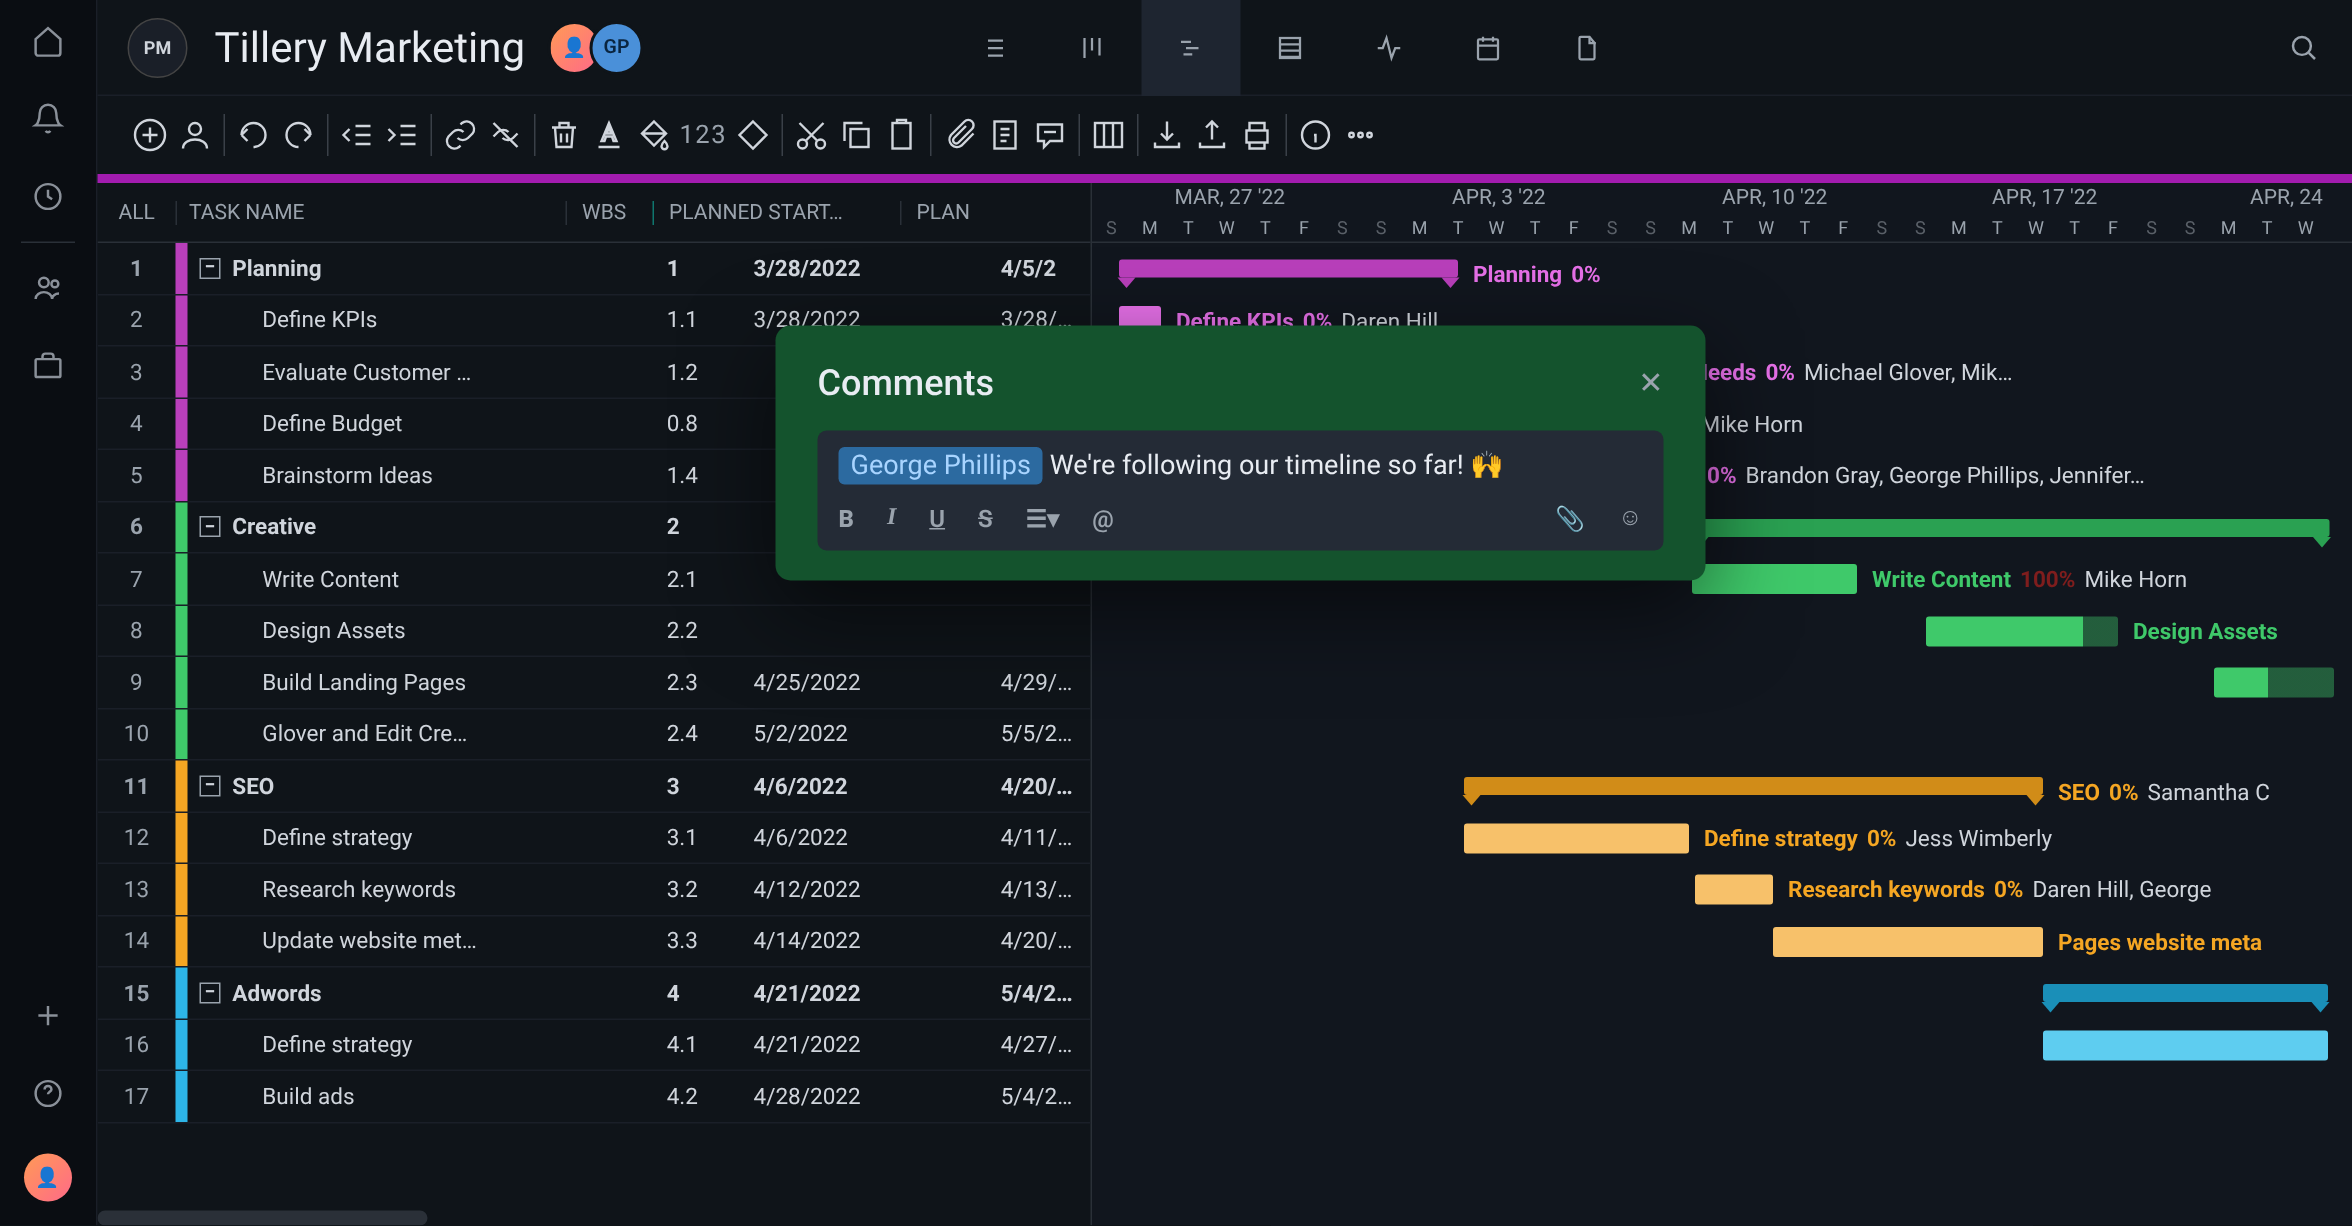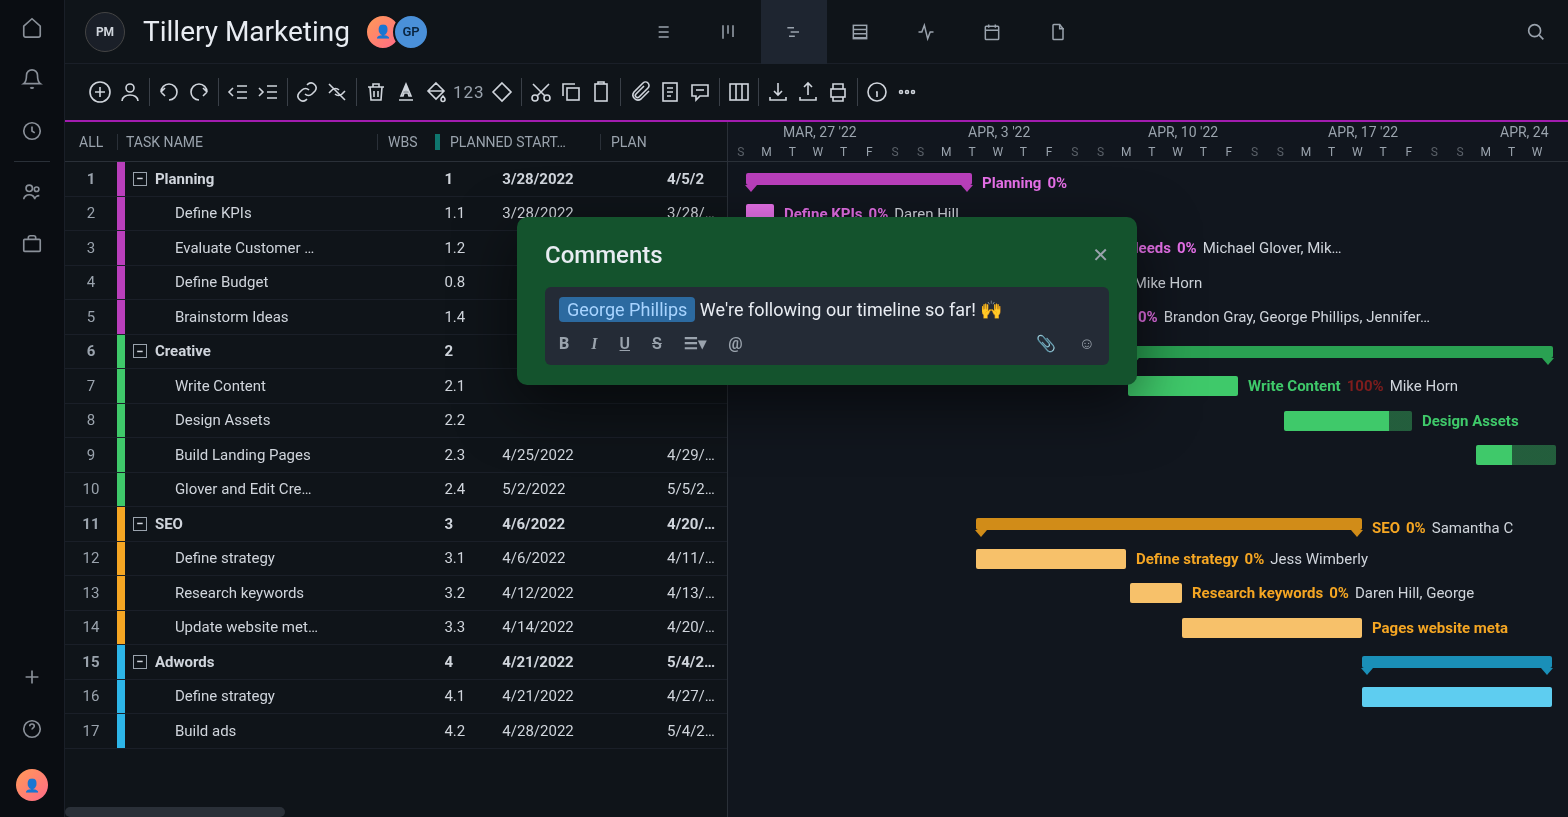--- a/index.html
+++ b/index.html
@@ -28,34 +28,34 @@
 .av1 { background: linear-gradient(135deg,#ff9a56,#ff6a88); }
 .av2 { background: #4a90d9; color:#0a2540; }
 
 .view-tabs { display: flex; margin-left: 200px; }
 .view-tab { width: 66px; height: 64px; display: flex; align-items: center; justify-content: center; cursor: pointer; }
 .view-tab.active { background: #1e2530; }
 .view-tab svg { width: 22px; height: 20px; stroke: #9aa3ad; fill: none; stroke-width: 1.8; }
 .top-spacer { flex: 1; }
 .search-icon { color: #9aa3ad; cursor: pointer; }
 
-.toolbar { height: 58px; display: flex; align-items: center; padding: 0 22px; gap: 4px; border-bottom: 2px solid #a21caf; }
+.toolbar { height: 58px; display: flex; align-items: center; padding: 0 22px; gap: 4px; border-bottom: 6px solid #a21caf; }
 .tb-icon { width: 26px; height: 26px; color: #d0d5dc; cursor: pointer; display: flex; align-items: center; justify-content: center; }
 .tb-icon svg { width: 24px; height: 24px; stroke: currentColor; fill: none; stroke-width: 1.6; }
 .tb-divider { width: 1px; height: 28px; background: #3a4048; margin: 0 2px; }
 .tb-text { font-size: 17px; color: #9aa3ad; letter-spacing: 1px;}
 
 .content { flex: 1; display: flex; overflow: hidden; position: relative; }
 
 .grid-side { width: 663px; display: flex; flex-direction: column; border-right: 1px solid #2a3038; }
 .grid-header { height: 40px; display: flex; align-items: center; font-size: 14px; color: #9aa3ad; border-bottom: 1px solid #2a3038; }
 .col-all { width: 52px; padding-left: 14px; }
 .col-name { width: 260px; padding-left: 8px; border-left: 1px solid #2a3038; }
 .col-wbs { width: 58px; border-left: 1px solid #2a3038; padding-left: 10px; }
-.col-start { width: 165px; border-left: 5px solid #0f766e; padding-left: 10px; }
+.col-start { width: 165px; border-left: 1px solid #0f766e; padding-left: 10px; }
 .col-end { width: 70px; border-left: 1px solid #2a3038; padding-left: 10px; overflow: hidden; white-space: nowrap; }
 
 .grid-rows { flex: 1; overflow: hidden; }
 .row { height: 34.5px; display: flex; align-items: center; font-size: 15px; border-bottom: 1px solid #1a1f28; }
 .row.group { font-weight: 700; }
 .row .ridx { width: 52px; text-align: center; color: #9aa3ad; }
 .row .rcolor { width: 8px; height: 100%; }
 .row .rname { width: 310px; padding-left: 8px; display: flex; align-items: center; white-space: nowrap; overflow: hidden; text-overflow: ellipsis; }
 .row .rname.indent { padding-left: 50px; }
 .row .rwbs { width: 58px; padding-left: 10px; }

